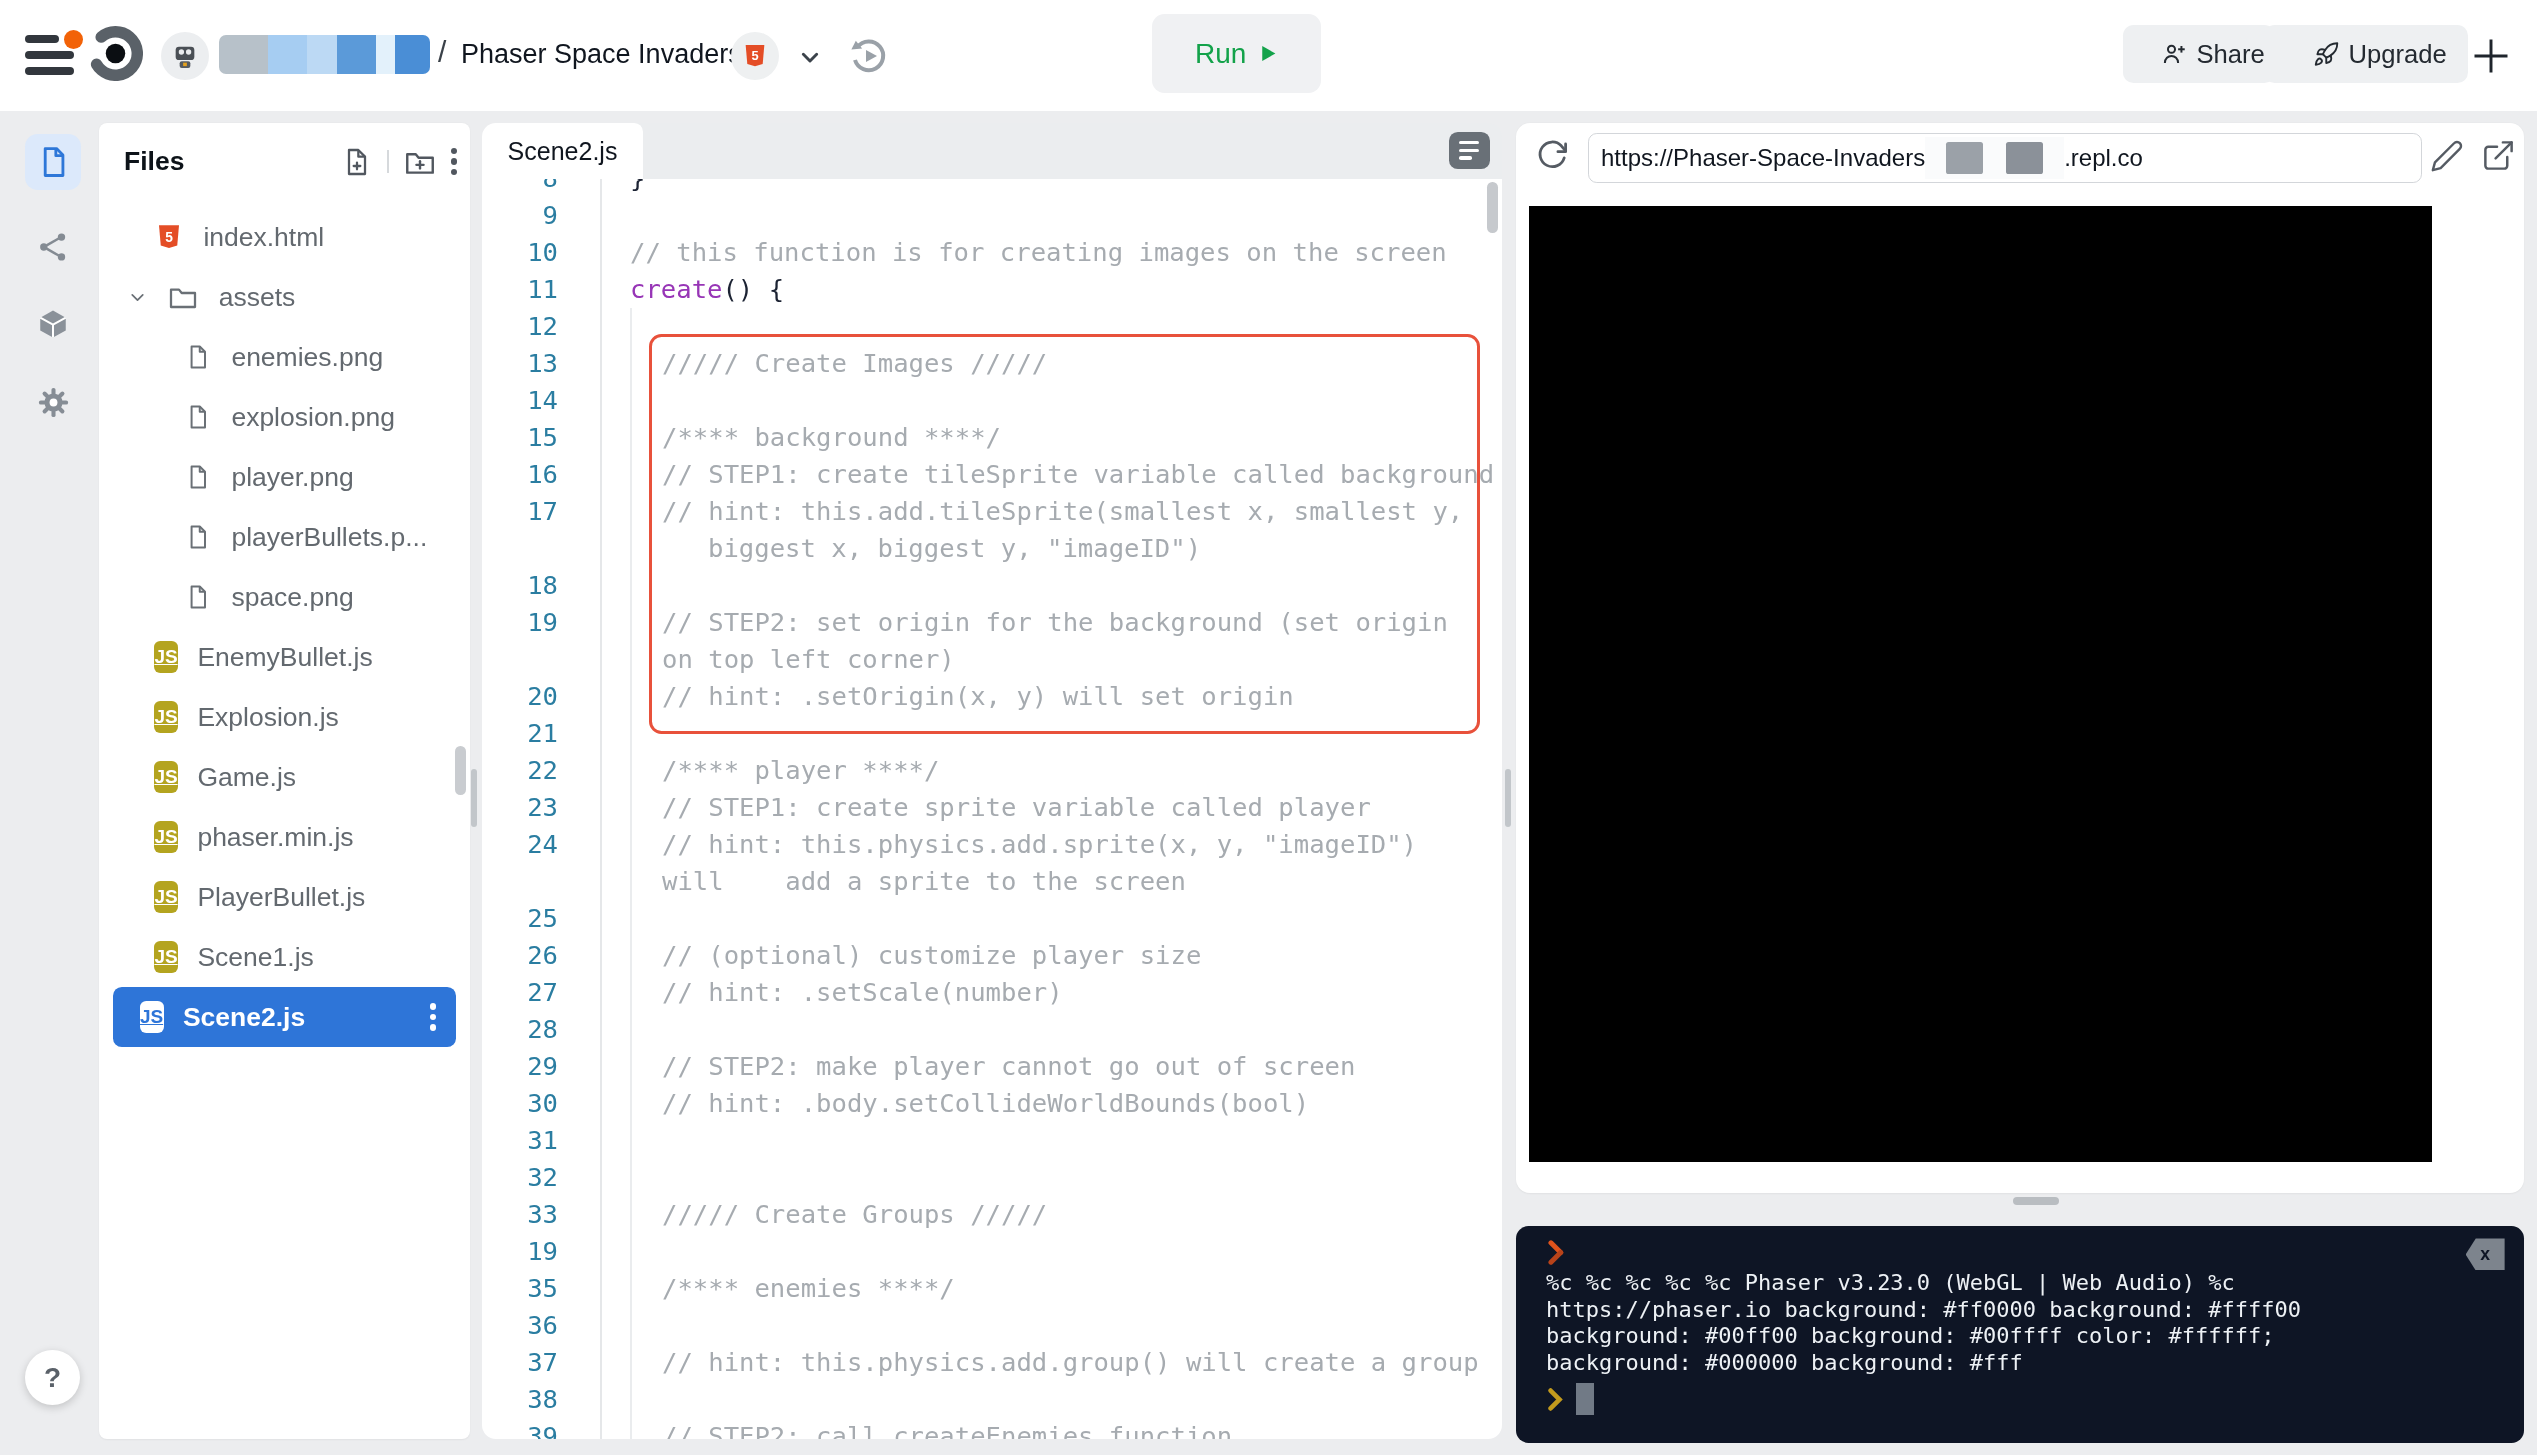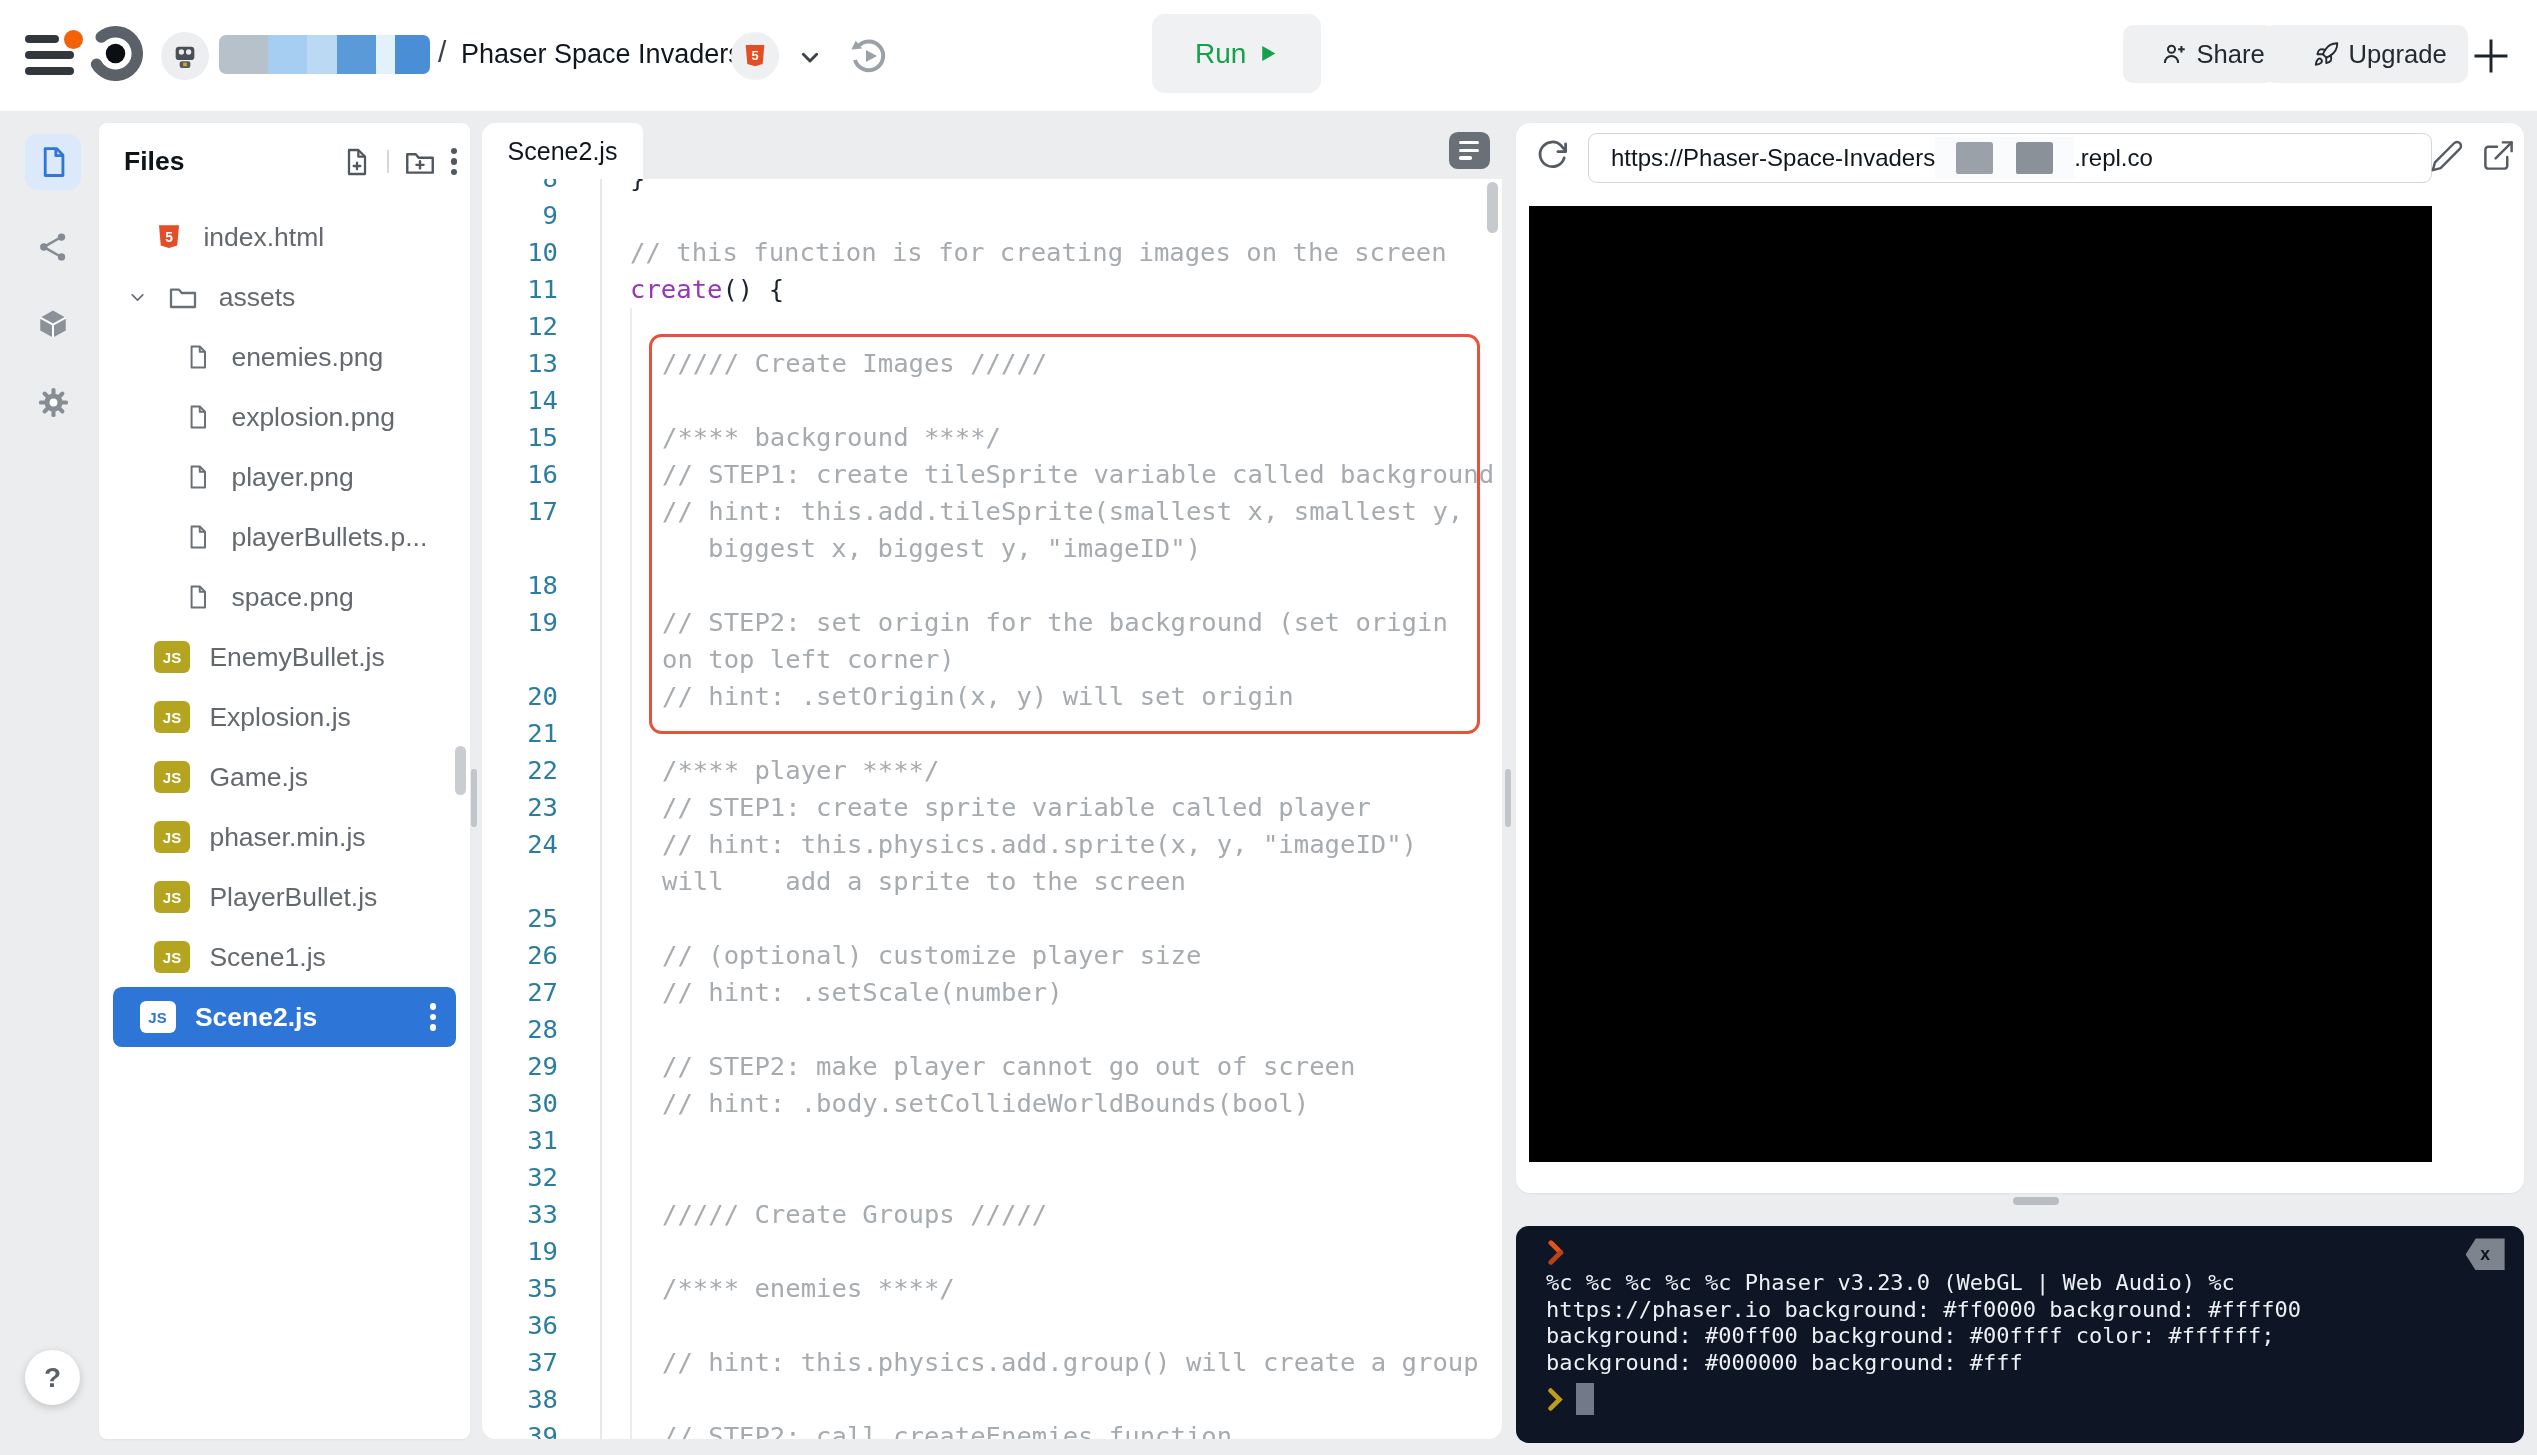--- a/index.html
+++ b/index.html
@@ -44,22 +44,22 @@
   
   .files-card{position:absolute;left:99px;top:123px;width:371px;height:1316px;background:#fff;border-radius:8px;
               box-shadow:0 0.9px 1.8px rgba(0,0,0,.05);}
   .files-head{position:absolute;left:25px;right:12.4px;top:21px;height:35px;display:flex;align-items:center;}
   .files-title{font-size:26.5px;font-weight:bold;color:#0d1319;flex:1;}
   .fh-icons{display:flex;align-items:center;gap:14px;}
   .vline{width:1.8px;height:23px;background:#d6d9dc;}
   .tree{position:absolute;left:0;top:84px;right:0;}
   .frow{height:60px;display:flex;align-items:center;gap:19.4px;font-size:26.5px;color:#63696f;cursor:pointer;}
   .pl-top{padding-left:55px;} .pl-assets{padding-left:28px;} .pl-child{padding-left:85px;}
-  .js-badge{width:36px;height:32px;border-radius:6.2px;background:#b4a41f;color:#fff;font-weight:bold;
-            font-size:15px;display:flex;align-items:center;justify-content:center;flex:none;}
+  .js-badge{width:24px;height:32px;border-radius:6.2px;background:#b4a41f;color:#fff;font-weight:bold;
+            font-size:19px;display:flex;align-items:center;justify-content:center;flex:none;text-decoration:underline;}
   .sel-row{margin:0 14px;height:60px;border-radius:8.8px;background:#2e75d8;color:#fff;font-weight:bold;
            padding-left:26.5px;gap:19.4px;display:flex;align-items:center;font-size:26.5px;cursor:pointer;}
   .sel-row .js-badge{background:#fff;color:#2e75d8;}
   .dots3{width:7px;display:flex;flex-direction:column;gap:4.4px;align-items:center;}
   .dots3 i{width:6.2px;height:6.2px;border-radius:50%;background:#51575f;display:block;}
   .dots3.white i{background:#fff;}
   .files-thumb{position:absolute;right:4.4px;top:623px;width:10.6px;height:49px;border-radius:5.3px;background:#c9ccd0;}
 
   
   .editor-card{position:absolute;left:482px;top:123px;width:1020px;height:1316px;}
@@ -86,21 +86,21 @@
 
   
   .vhandle{position:absolute;width:6.2px;height:58px;border-radius:3.5px;background:#c2c6ca;cursor:col-resize;}
   .hhandle{position:absolute;width:46px;height:8px;border-radius:4.4px;background:#b9bdc1;cursor:row-resize;}
 
   
   .preview-card{position:absolute;left:1516px;top:123px;width:1008px;height:1070px;background:#fff;
                 border-radius:14px;box-shadow:0 0.9px 1.8px rgba(0,0,0,.05);}
   .refresh-btn{position:absolute;left:17.6px;top:14px;width:37px;height:37px;cursor:pointer;}
   .url-bar{position:absolute;left:72px;top:9.7px;width:820px;height:48px;border:1.8px solid #d3d6da;border-radius:8.8px;
-           display:flex;align-items:center;padding-left:22px;font-size:24px;color:#10161f;cursor:text;}
+           display:flex;align-items:center;padding-left:12px;font-size:24px;color:#10161f;cursor:text;}
   .url-redact{display:flex;align-items:center;gap:23px;background:#fafbfc;padding:0 21px;height:42px;}
   .url-redact b{display:block;width:37px;height:32px;border-radius:2.6px;}
   .pencil-btn{position:absolute;left:914px;top:16px;width:34px;height:34px;cursor:pointer;}
   .ext-btn{position:absolute;left:965px;top:15px;width:35px;height:35px;cursor:pointer;}
   .game-screen{position:absolute;left:13.2px;top:83px;width:903px;height:956px;background:#000;}
 
   
   .console-card{position:absolute;left:1516px;top:1226px;width:1008px;height:217px;background:#0e1525;
                 border-radius:12.4px;}
   .con-lines{position:absolute;left:30px;top:44px;}

